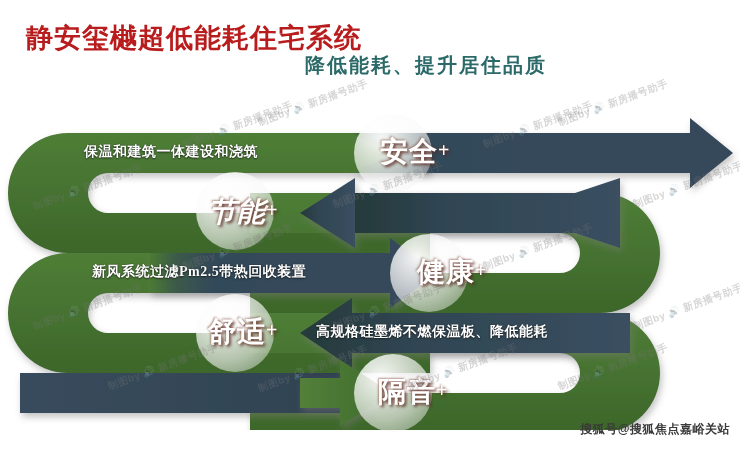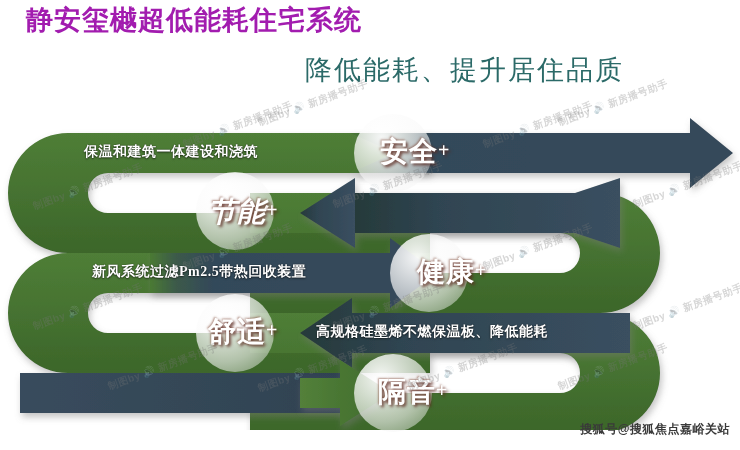--- a/index.html
+++ b/index.html
@@ -7,29 +7,29 @@
     width:740px;height:450px;
     background:#ffffff;
     font-family:"Liberation Serif","DejaVu Serif",serif;
     overflow:hidden;
     position:relative;
   }
   #stage{position:absolute;left:0;top:0;width:740px;height:450px;overflow:hidden;}
 
   
   .title{
-    position:absolute;left:26px;top:2px;
+    position:absolute;left:26px;top:20px;
     font-size:27px;font-weight:bold;letter-spacing:1px;
-    color:#a21caf;
+    color:#b91c1c;
     white-space:nowrap;
     text-shadow:1px 1px 0 rgba(255,255,255,.6);
   }
   .subtitle{
     position:absolute;left:305px;top:52px;
-    font-size:27px;font-weight:normal;letter-spacing:2px;
+    font-size:20px;font-weight:bold;letter-spacing:2px;
     color:#2b6a68;
     white-space:nowrap;
     text-shadow:1px 1px 0 rgba(255,255,255,.6);
   }
 
   
   #diagram{position:absolute;left:0;top:110px;width:674px;height:320px;}
   #diagram svg{display:block;}
 
   

